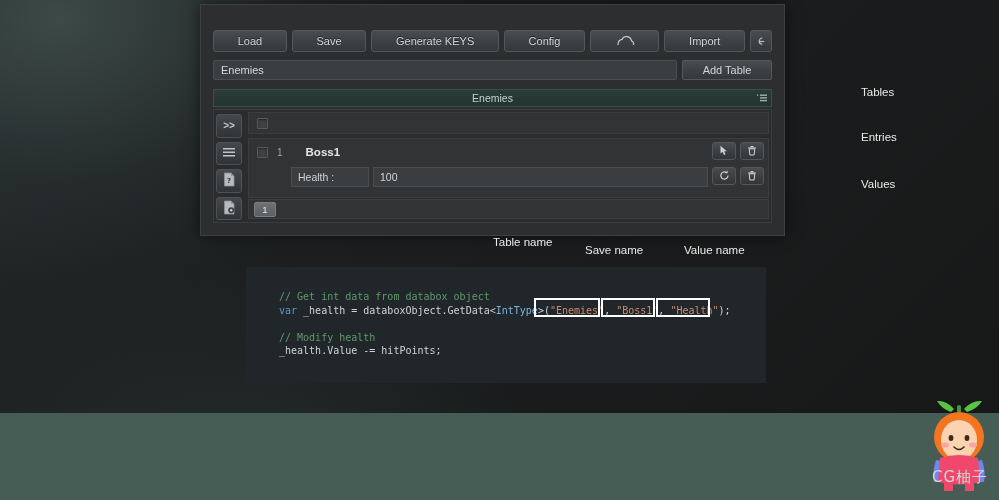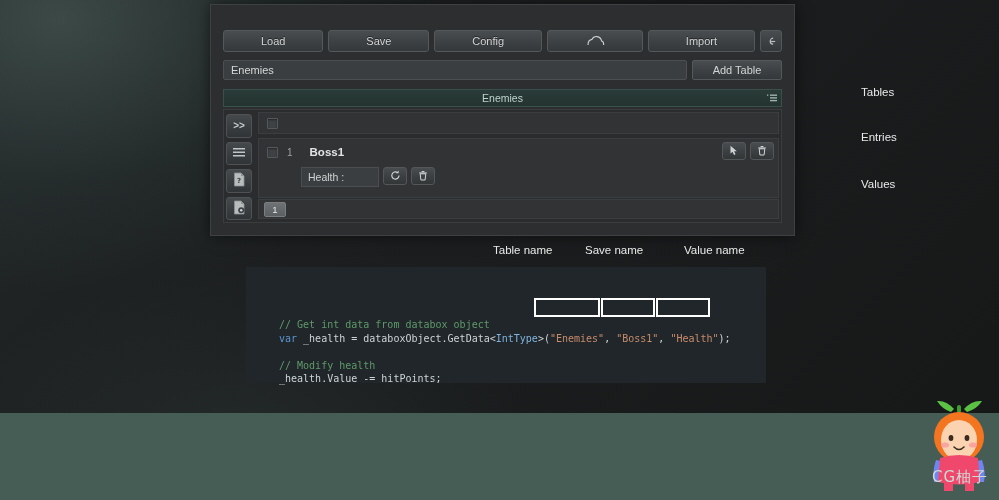--- a/index.html
+++ b/index.html
@@ -30,21 +30,21 @@
     border: 1px solid #9ea2a4;
     display: flex; align-items: center; justify-content: center;
   }
   #api-banner .txt {
     font-size: 28px; font-weight: bold; color: #2c2f31;
     letter-spacing: 4px;
   }
 
   
   #editor {
-    position: absolute; left: 210px; top: 4px; width: 585px; height: 232px;
+    position: absolute; left: 200px; top: 4px; width: 585px; height: 232px;
     background: #2c2e2f;
     border: 1px solid #3d4142;
     box-shadow: 0 0 14px rgba(0,0,0,0.55);
   }
   #editor-inner { position: absolute; inset: 3px; }
 
   .toolbar {
     position: absolute; left: 9px; top: 22px; right: 9px; height: 22px;
     display: flex; gap: 5px; align-items: stretch;
   }
@@ -126,21 +126,21 @@
   }
   .entry {
     position: absolute; left: 0; top: 26px; right: 0; height: 60px;
     background: #313334; border: 1px solid #3b3e40;
   }
   .entry-top {
     position: absolute; left: 0; top: 0; right: 0; height: 26px;
     display: flex; align-items: center; padding-left: 8px; gap: 9px;
   }
   .entry-idx { color: #9fa3a5; font-size: 10px; }
-  .entry-name { color: #e2e4e5; font-size: 11.5px; font-weight: bold; margin-left: 8px; }
+  .entry-name { color: #e2e4e5; font-size: 11.5px; font-weight: bold; margin-left: 14px; }
   .act-group { position: absolute; right: 4px; top: 3px; display: flex; gap: 4px; }
   .act {
     width: 24px; height: 18px;
     background: linear-gradient(180deg,#4a4d4f 0%, #3c3f41 55%, #333637 100%);
     border: 1px solid #53575a; border-radius: 3px;
     display: flex; align-items: center; justify-content: center;
   }
   .valrow {
     position: absolute; left: 42px; top: 28px; right: 4px; height: 20px;
     display: flex; align-items: stretch; gap: 4px;
@@ -170,21 +170,21 @@
 
   
   #code {
     position: absolute; left: 246px; top: 267px; width: 520px; height: 116px;
     background: #20262a;
   }
   #code pre {
     position: absolute; left: 33px; top: 23px;
     font-family: "DejaVu Sans Mono", monospace;
     font-size: 10px; line-height: 13.5px;
-    color: #cfd4d6; white-space: pre; margin-top: 28px;
+    color: #cfd4d6; white-space: pre;
   }
   .c-cm { color: #5f9a6a; }
   .c-kw { color: #5b94cf; }
   .c-ty { color: #7fb3dd; }
   .c-st { color: #c98b6b; }
 
   .codebox {
     position: absolute; height: 19px;
     border: 2px solid #ffffff; top: 298px;
   }
@@ -192,21 +192,21 @@
   #box-entry { left: 601px; width: 54px; }
   #box-value { left: 656px; width: 54px; }
 
   
   .anno {
     position: absolute; color: #e8eaea; font-size: 11.5px;
   }
   #lbl-tables  { left: 861px; top: 86px; }
   #lbl-entries { left: 861px; top: 131px; }
   #lbl-values  { left: 861px; top: 178px; }
-  #lbl-tablename { left: 493px; top: 244px; text-align: center; }
+  #lbl-tablename { left: 493px; top: 236px; text-align: center; }
   #lbl-entryname { left: 585px; top: 244px; }
   #lbl-valuename { left: 684px; top: 244px; }
 
   #leaders { position: absolute; inset: 0; pointer-events: none; }
 
   
   #watermark { position: absolute; left: 924px; top: 392px; width: 72px; height: 104px; }
   #wm-text {
     position: absolute; left: 932px; top: 468px;
     color: #cfd9d5; font-size: 15px; letter-spacing: 1px;
@@ -222,20 +222,23 @@
 
   <div id="editor">
     <div id="editor-inner">
 
       <div class="toolbar">
         <div class="tbtn">
             <span>Load</span>
           </div>
         <div class="tbtn">
             <span>Save</span>
+          </div>
+        <div class="tbtn">
+            <span>Generate KEYS</span>
           </div>
         <div class="tbtn">
             <span>Config</span>
           </div>
         <div class="tbtn">
           <span>
             <svg width="20" height="12" viewBox="0 0 20 12">
                 <path d="M3 10 Q3 5 7 4.4 Q8.4 1.2 12 1.6 Q16 2.1 16.6 6 Q19 6.6 18.6 10" fill="none" stroke="#cdd0d1" stroke-width="1.1"></path>
               </svg>
           </span>
@@ -335,20 +338,21 @@
                         <rect x="1.2" y="2.4" width="7.6" height="1.1" fill="#d0d3d4"></rect>
                         <path d="M2.2 3.8 H7.8 L7.1 10 H2.9 Z" fill="none" stroke="#d0d3d4" stroke-width="1"></path>
                         <rect x="3.6" y="1" width="2.8" height="1.1" fill="#d0d3d4"></rect>
                       </svg>
                   </span>
                 </span>
               </span>
             </div>
             <div class="valrow">
               <span class="vlabel">Health :</span>
+              <span class="vinput">100</span>
               <span class="act">
                 <span>
                   <svg width="11" height="11" viewBox="0 0 11 11">
                       <path d="M9 5.5 A3.6 3.6 0 1 1 7.4 2.5" fill="none" stroke="#d0d3d4" stroke-width="1.2"></path>
                       <path d="M8.6 0.6 L8.6 3.2 L6 3.2 Z" fill="#d0d3d4"></path>
                     </svg>
                 </span>
               </span>
               <span class="act">
                 <span>

